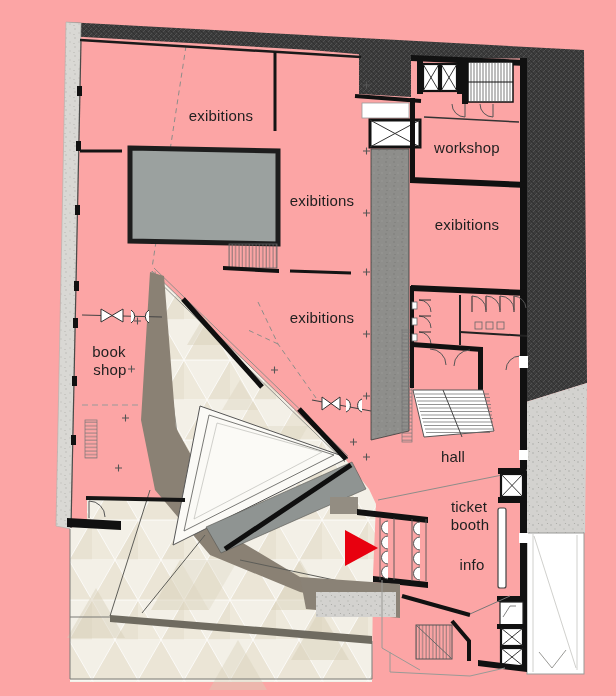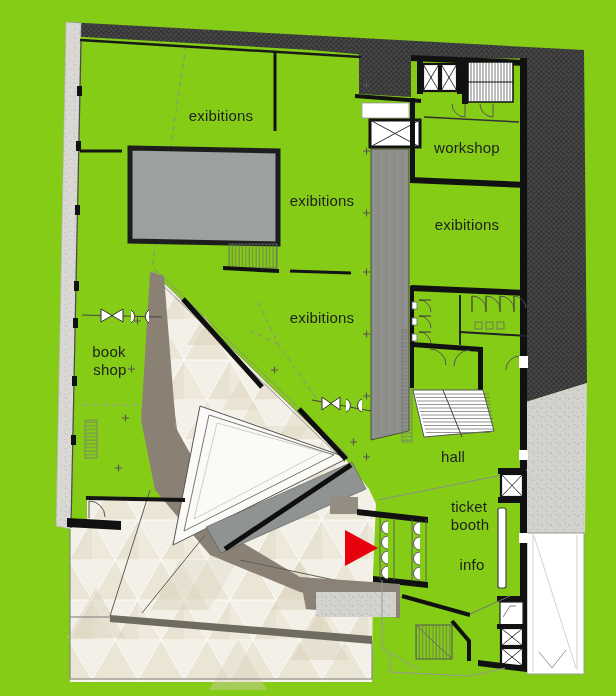--- a/index.html
+++ b/index.html
@@ -1,16 +1,16 @@
 <!DOCTYPE html>
 <html><head>
 <meta charset="utf-8">
 <style>
   html,body{margin:0;padding:0;background:#ffffff;}
-  .stage{position:relative;width:616px;height:696px;background:#84cc16;overflow:hidden;
+  .stage{position:relative;width:616px;height:696px;background:#fca5a5;overflow:hidden;
          font-family:"Liberation Sans",sans-serif;}
   svg{position:absolute;left:0;top:0;}
   text{fill:#1f1f1f;font-family:"Liberation Sans","DejaVu Sans",sans-serif;
        font-size:15px;letter-spacing:.2px;}
 </style>
 </head>
 <body>
 
 <div class="stage">
 <svg width="616" height="696" viewBox="0 0 616 696">

